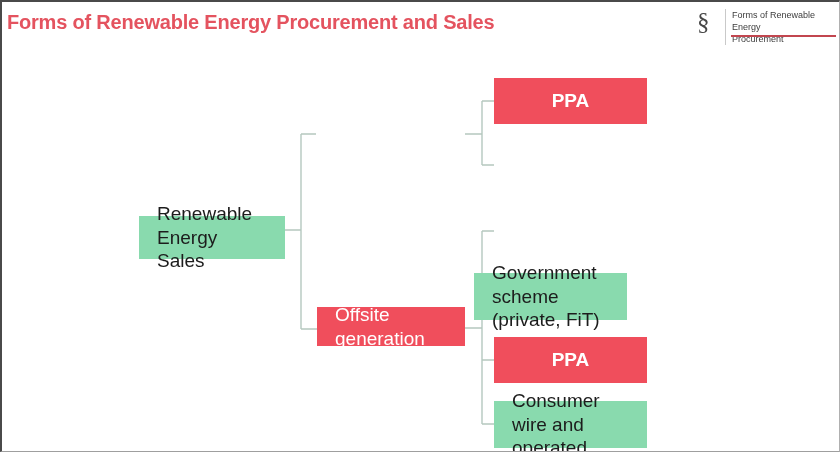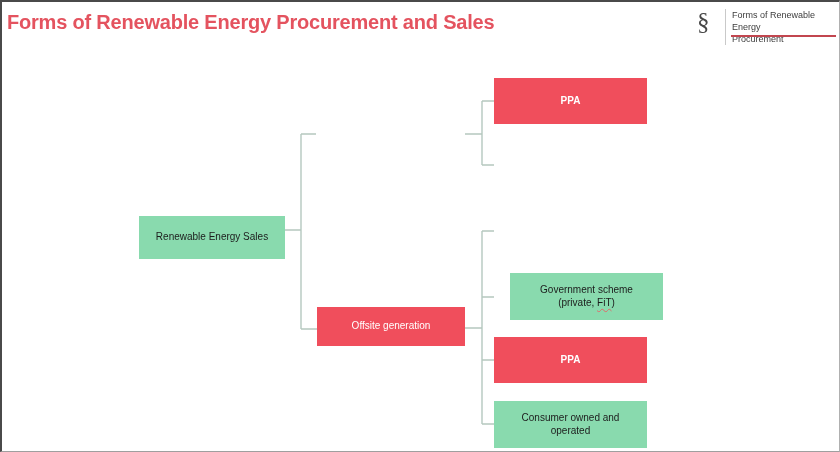--- a/index.html
+++ b/index.html
@@ -35,38 +35,37 @@
     font-size:9px;line-height:12px;color:#3d3d3d;
   }
   .logo-underline{
     position:absolute;left:34px;top:27px;width:105px;height:2px;
     background:var(--brand-red,#c2464f);
   }
   
   .box{
     position:absolute;
     display:flex;align-items:center;justify-content:center;
-    text-align:center;
-    font-size:10px;line-height:1.25;
-    padding:2px 9px;box-sizing:border-box;
+    text-align:left;
+    font-size:19px;line-height:1.25;
+    padding:2px 18px;box-sizing:border-box;
   }
   .box.red{background:var(--node-red,#f04e5c);color:#ffffff;}
   .box.green{background:var(--node-green,#89daae);color:#1c1c1c;}
   .box.bold{font-weight:700;}
   #box-root     {left:137px;top:206px;width:146px;height:43px;margin-top:8px;}
   #box-onsite   {left:314px;top:109px;width:149px;height:46px;}
   #box-offsite  {left:315px;top:305px;width:148px;height:39px;}
   #box-ppa1     {left:492px;top:76px; width:153px;height:46px;}
   #box-lease    {left:492px;top:140px;width:153px;height:45px;}
   #box-wholesale{left:492px;top:206px;width:153px;height:46px;}
-  #box-gov      {left:508px;top:271px;width:153px;height:47px;}
+  #box-gov      {left:472px;top:271px;width:153px;height:47px;}
   #box-ppa2     {left:492px;top:335px;width:153px;height:46px;}
   #box-consumer {left:492px;top:399px;width:153px;height:47px;}
   .fit{
-    text-decoration:underline;
     text-decoration-style:wavy;
     text-decoration-color:#dd6b6b;
     text-decoration-thickness:1px;
     text-underline-offset:2px;
   }
   svg.connectors{position:absolute;left:0;top:0;pointer-events:none;}
 </style>
 </head>
 <body>
 
@@ -100,15 +99,15 @@
 
   <div id="box-gov" class="box green">
     <span>
       <span>Government scheme</span><br>
       <span>(private, </span><span class="fit">FiT</span><span>)</span>
     </span>
   </div>
 
   <div id="box-ppa2" class="box red bold">PPA</div>
 
-  <div id="box-consumer" class="box green">Consumer owned and operated</div>
+  <div id="box-consumer" class="box green">Consumer wire and operated</div>
 
 </div>
 
 </body></html>

